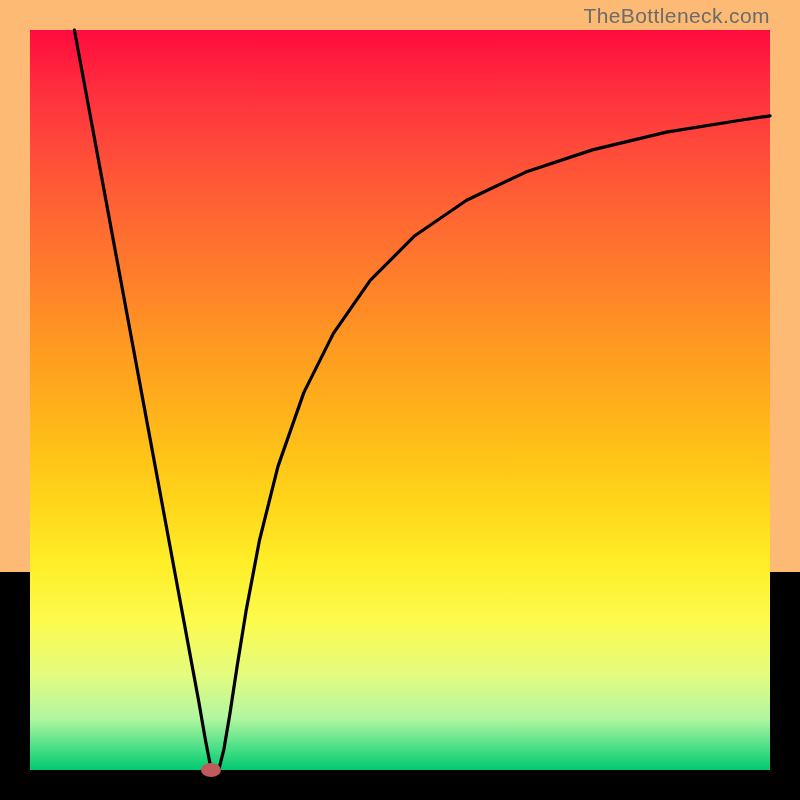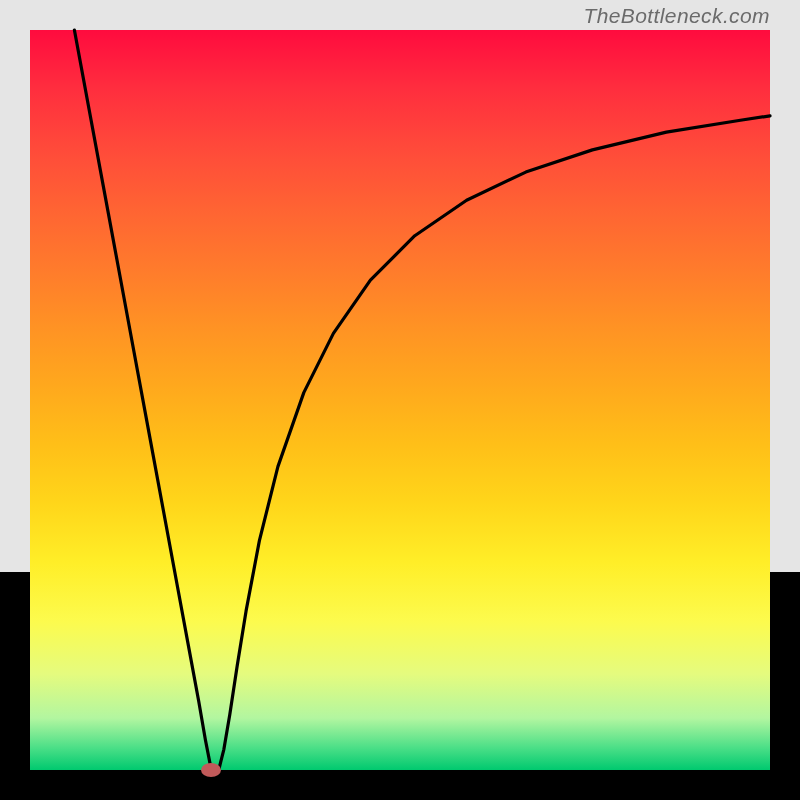--- a/index.html
+++ b/index.html
@@ -1,22 +1,21 @@
 <!DOCTYPE html>
 <html><head>
 <meta charset="utf-8">
 <style>
   * { margin: 0; padding: 0; box-sizing: border-box; }
   html, body { width: 800px; height: 800px; overflow: hidden; background: #000; }
   .container {
     width: 800px;
     height: 572px;
     position: relative;
-    background: #e5e5e5;
-    font-style: italic;
+    background: #fdba74;
   }
   .plot-area {
     position: absolute;
     left: 30px;
     top: 30px;
     width: 740px;
     height: 740px;
     background: linear-gradient(to bottom,
     #ff0b3e 0%,
     #ff2e3e 8%,

